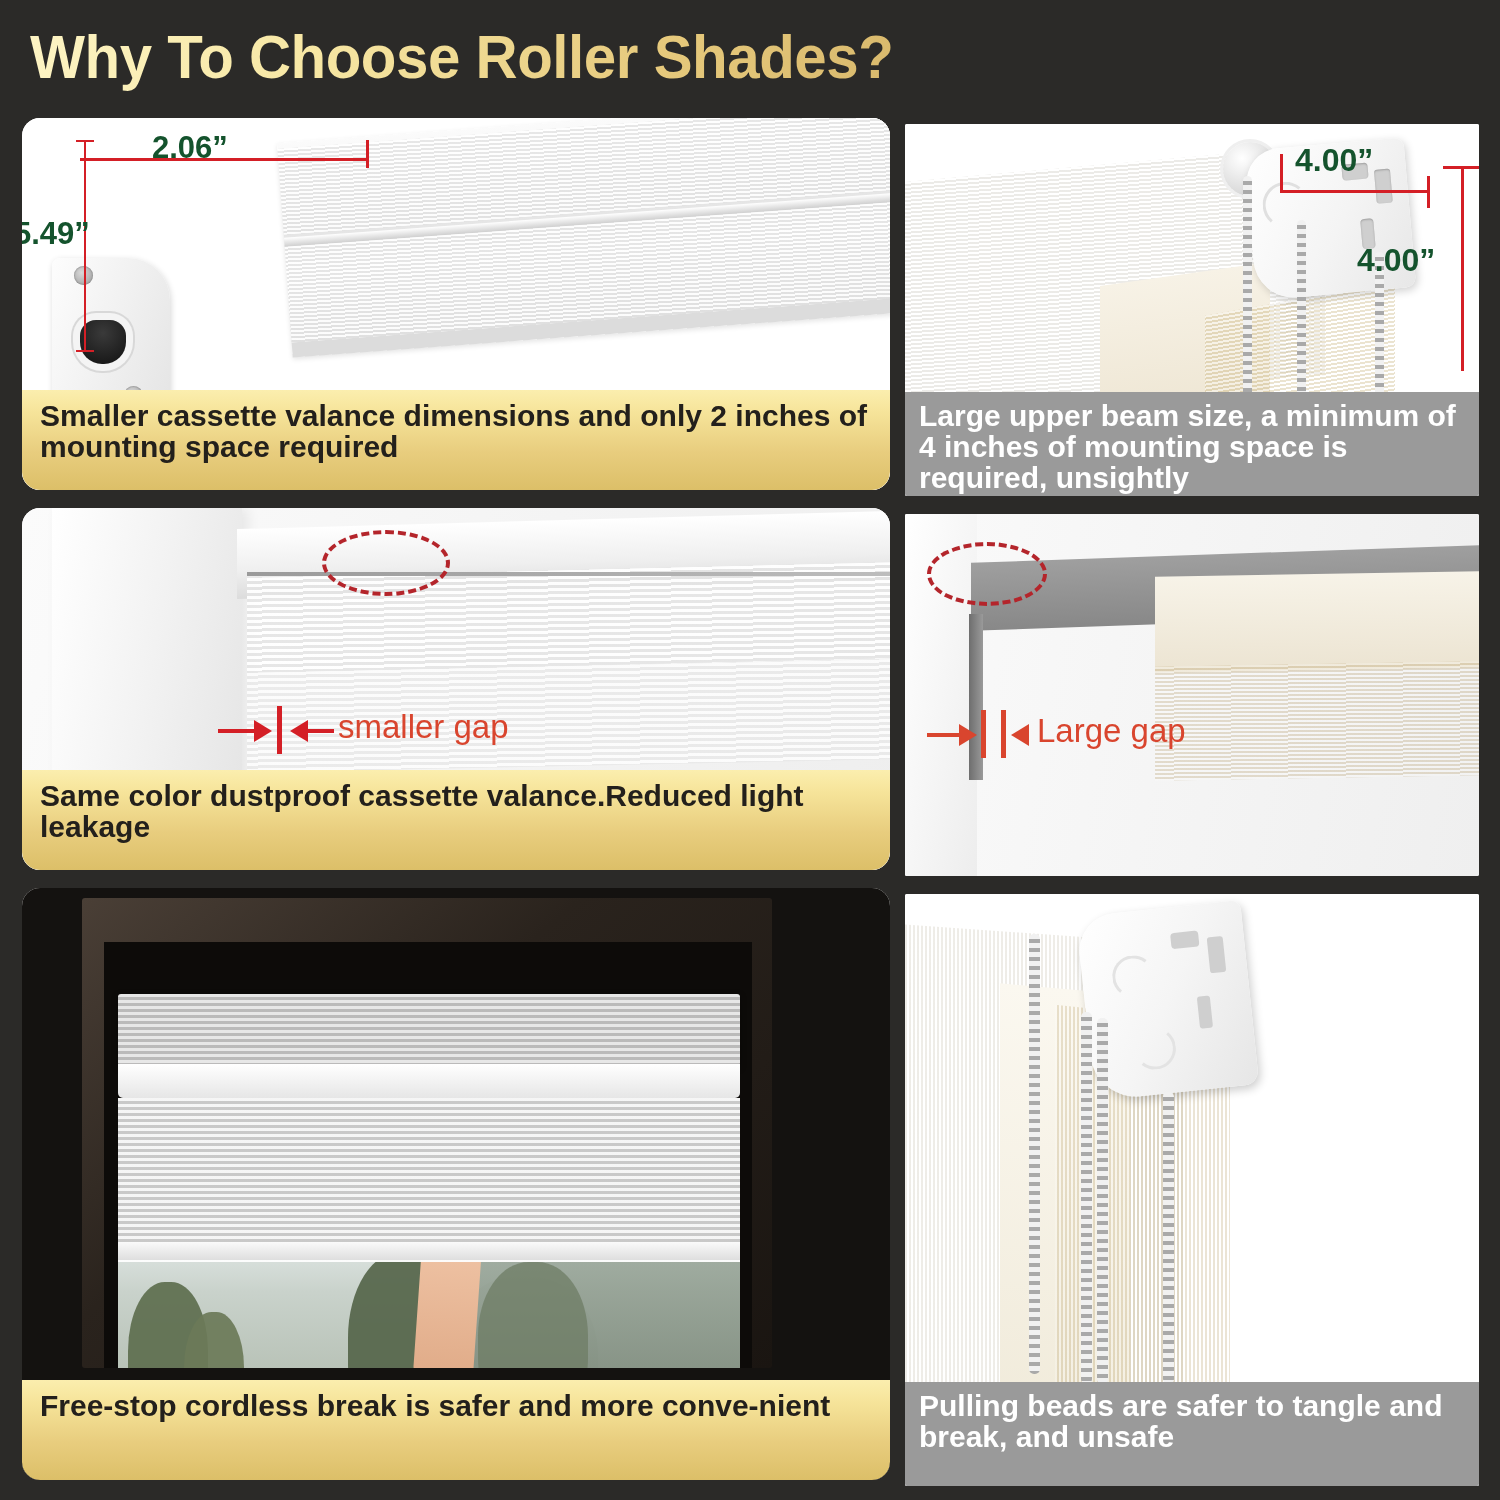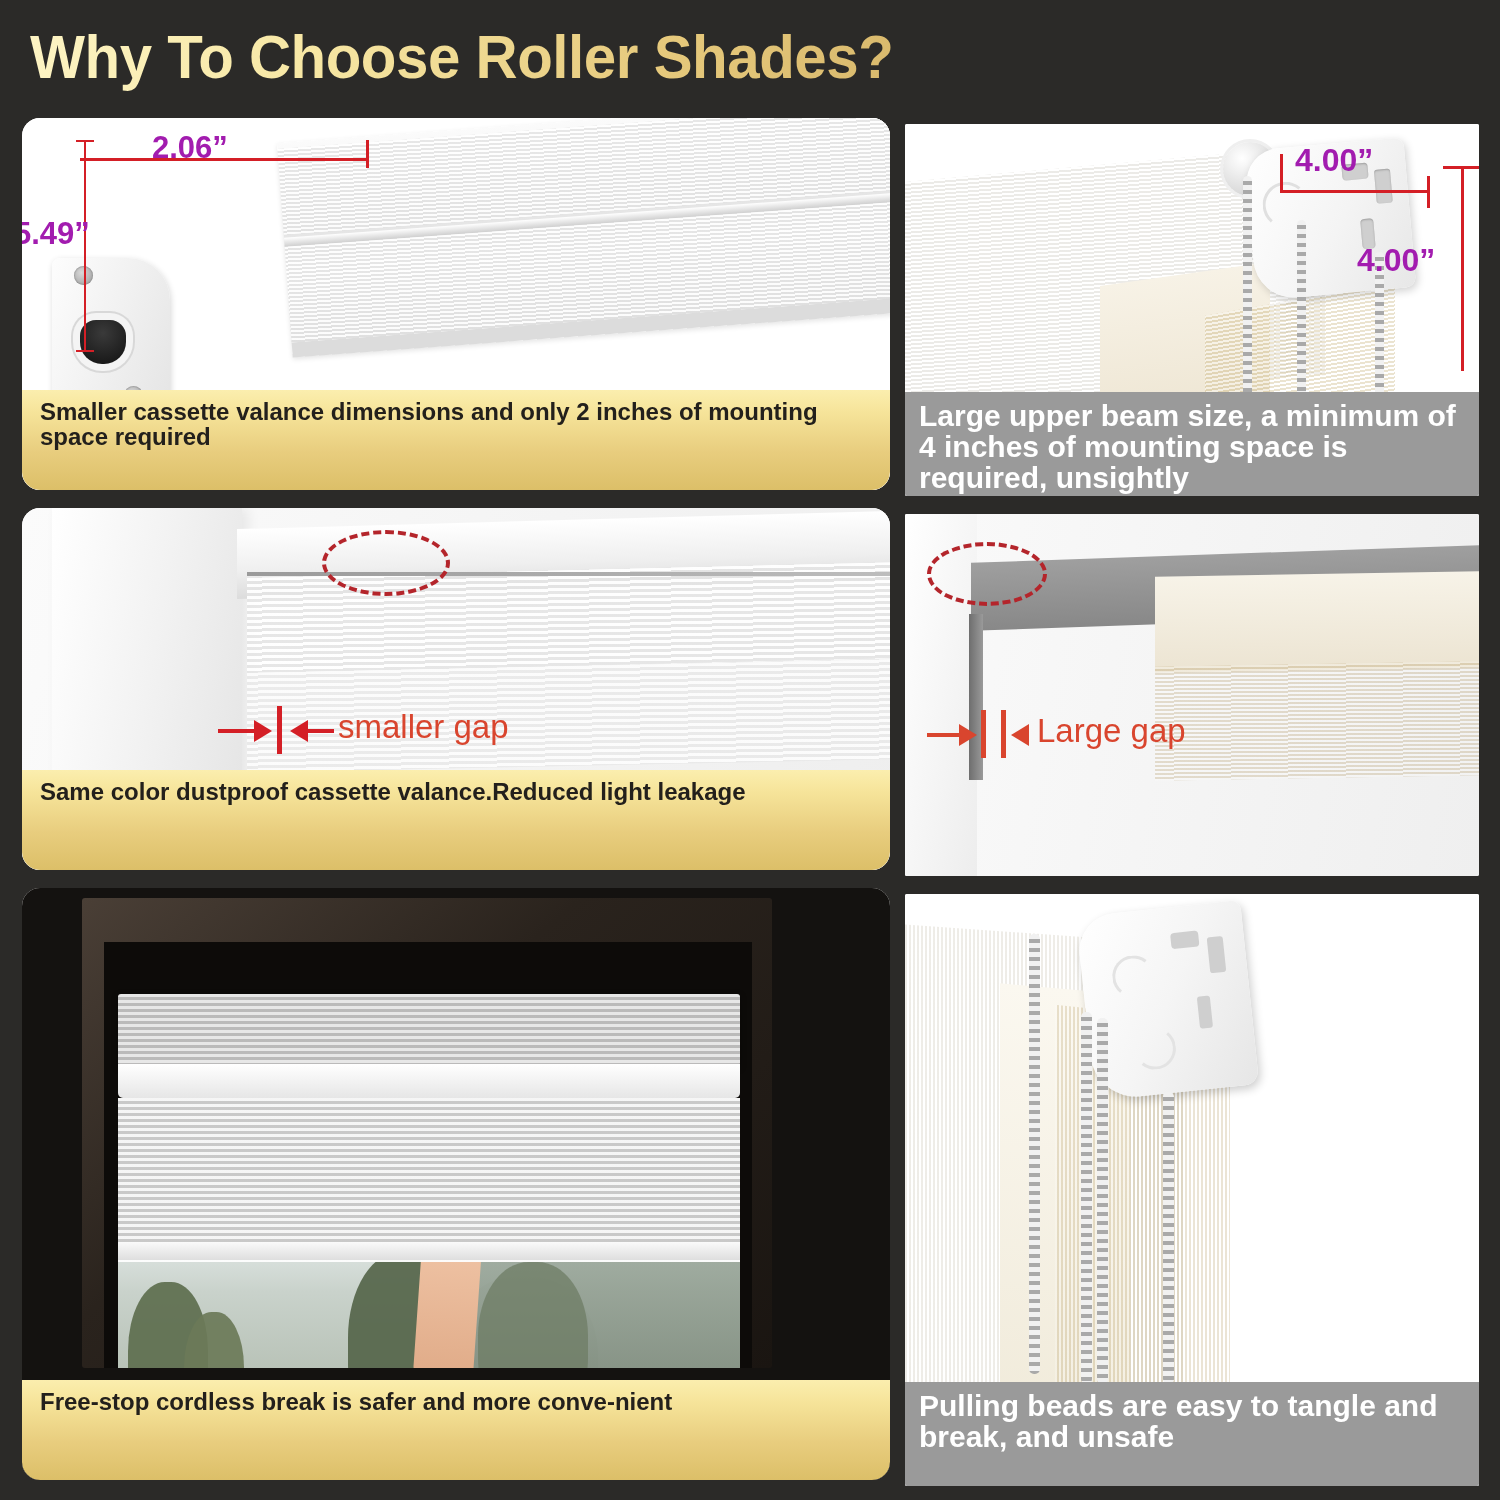--- a/index.html
+++ b/index.html
@@ -40,21 +40,21 @@
 
   
   .cap{
     position:absolute; left:0; right:0; bottom:0;
     box-sizing:border-box;
     padding:10px 16px 12px 18px;
     font-weight:bold; line-height:1.04;
   }
   .cap-gold{
     background:linear-gradient(180deg,#fbeeae 0%,#f6e49a 22%,#e8cd7e 62%,#dcbf68 100%);
-    color:#23201c; font-size:24px;
+    color:#23201c; font-size:30px;
     border-bottom-left-radius:18px; border-bottom-right-radius:18px;
   }
   .cap-gray{
     background:#9a9a9a; color:#ffffff; font-size:30px;
     padding:8px 12px 10px 14px;
   }
   .cap-gold.tall{height:100px;}
   .cap-gray.tall{height:104px;}
 
   
@@ -99,21 +99,21 @@
   .endcap .screw.b{left:72px;top:128px;}
   .endcap .foot{
     position:absolute;left:22px;top:152px;width:54px;height:40px;
     background:linear-gradient(180deg,#fafafa,#dedede); border-radius:26px 26px 8px 8px;
     box-shadow:inset 0 0 3px #bbb;
   }
   .endcap .foot:after{
     content:"";position:absolute;left:22px;top:6px;width:8px;height:22px;background:#c4c4c4;border-radius:3px;
   }
   .dim-line{position:absolute;background:#d41f26;}
-  .dim-txt{position:absolute;color:#a21caf;font-weight:bold;white-space:nowrap;}
+  .dim-txt{position:absolute;color:#14532d;font-weight:bold;white-space:nowrap;}
 
   
   .p1r-fab{
     position:absolute; left:0; top:58px; width:420px; height:230px;
     background:linear-gradient(180deg,#f3f3f1 0%,#eceae6 55%,#e6e2da 100%);
     background-image:repeating-linear-gradient(180deg,rgba(255,255,255,.55) 0 2px,rgba(220,218,212,.55) 2px 4px);
     transform:skewY(-5deg); transform-origin:left top;
   }
   .p1r-fab2{
     position:absolute; left:300px; top:175px; width:190px; height:150px;
@@ -414,16 +414,16 @@
         <div style="position:absolute;left:30px;top:44px;width:36px;height:36px;border:3px solid #e3e3e3;border-radius:50%;border-right-color:transparent;border-bottom-color:transparent;"></div>
         <div style="position:absolute;left:44px;top:118px;width:36px;height:36px;border:3px solid #e3e3e3;border-radius:50%;border-left-color:transparent;border-top-color:transparent;"></div>
       </div>
 
       <div class="chain" style="left:124px; top:40px; height:440px; width:11px;"></div>
       <div class="chain" style="left:176px; top:118px; height:372px; width:11px;"></div>
       <div class="chain" style="left:192px; top:124px; height:366px; width:11px;"></div>
       <div class="chain" style="left:258px; top:198px; height:292px; width:11px;"></div>
     </div>
 
-    <div class="cap cap-gray tall">Pulling beads are easy to tangle and break, and unsafe</div>
+    <div class="cap cap-gray tall">Pulling beads are safer to tangle and break, and unsafe</div>
   </div>
 
 </div>
 
 </body></html>

